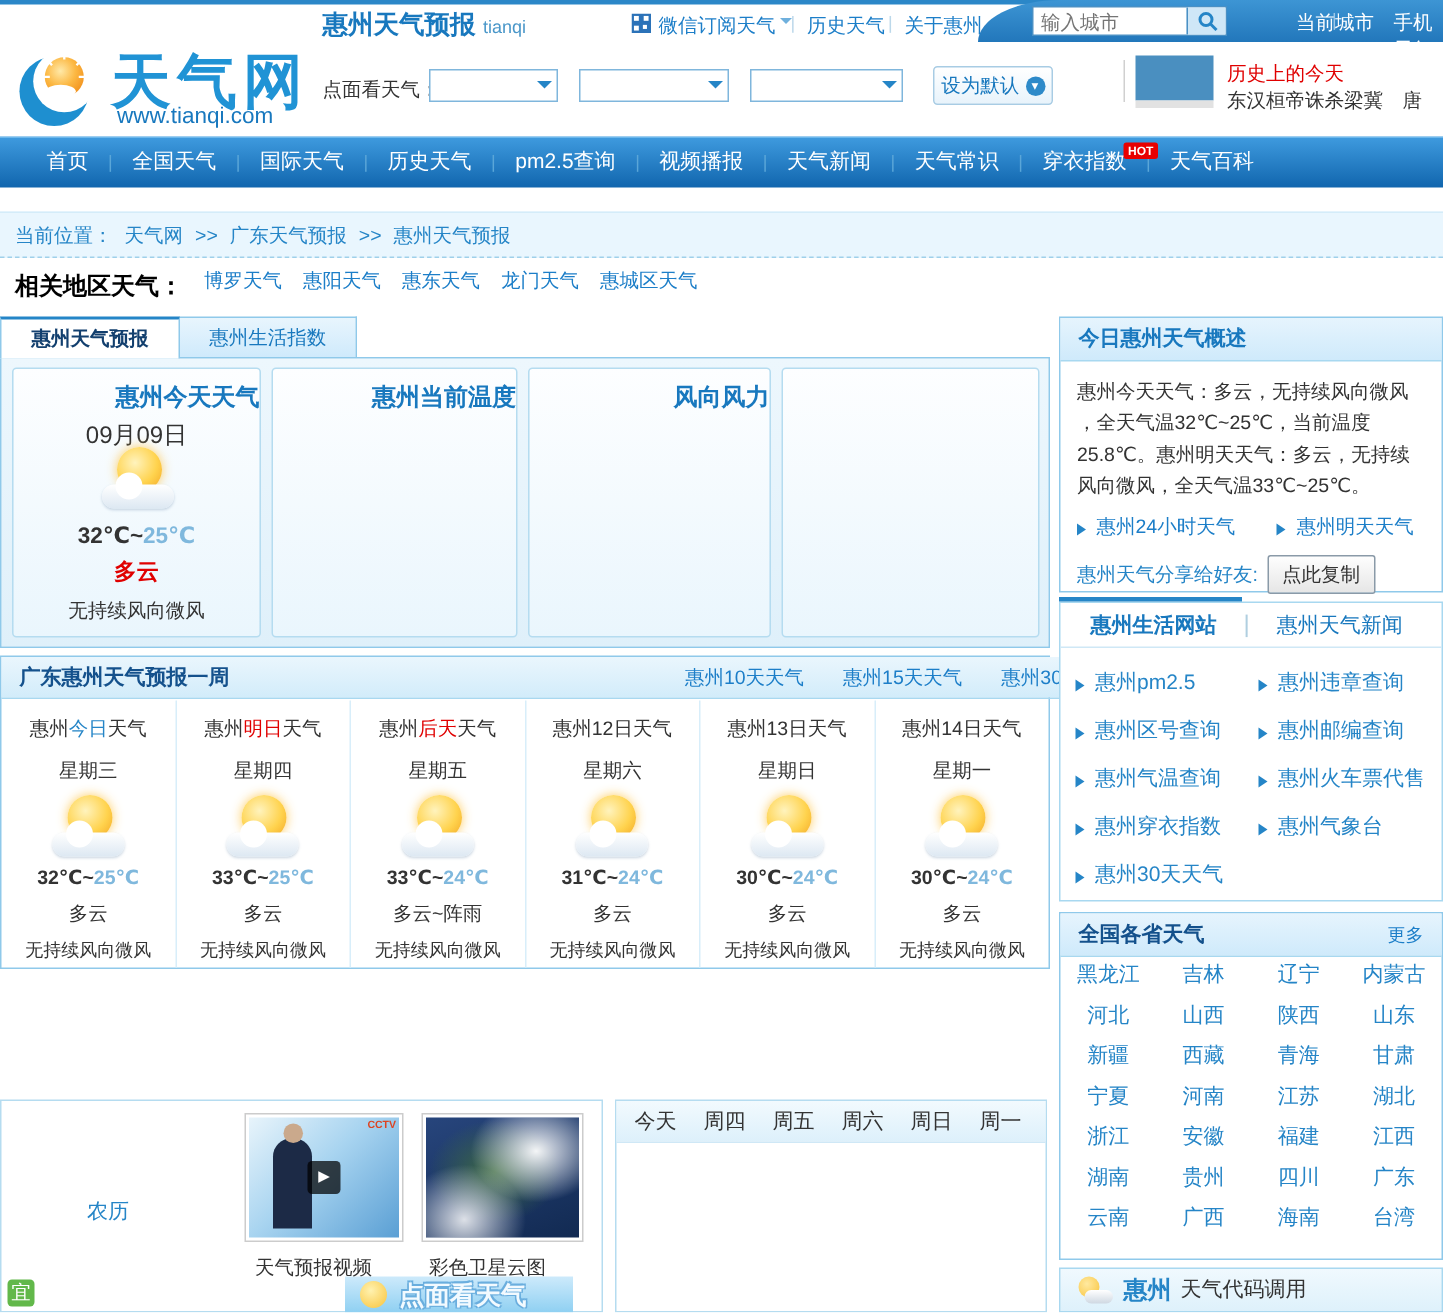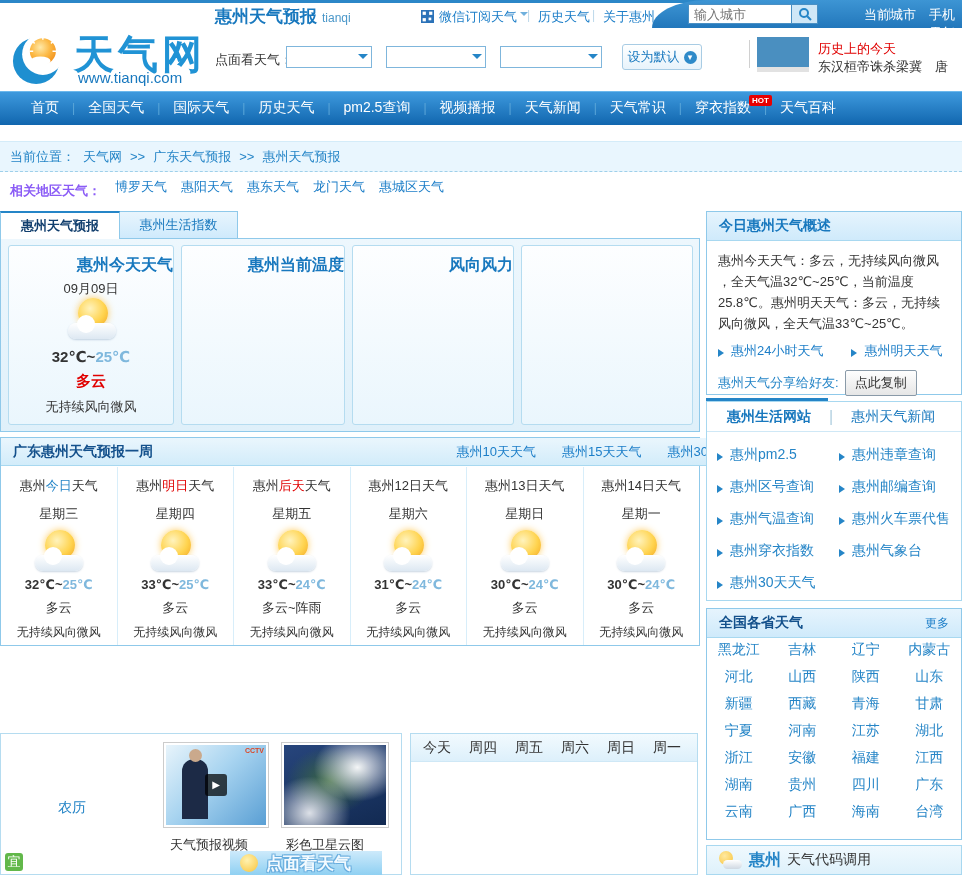--- a/index.html
+++ b/index.html
@@ -42,21 +42,21 @@
   
   .navbar { left:0; top:91px; width:962px; height:34px; background:linear-gradient(#3f9bdf,#1166ae); box-shadow:inset 0 1px 0 #6cb8ec; display:flex; align-items:center; padding-left:18px; }
   .nav-item { color:#fff; font-size:14px; padding:0 13px; cursor:pointer; position:relative; white-space:nowrap; }
   .nav-sep { color:#5aa6d8; font-size:12px; }
   .hot-badge { position:absolute; top:-4px; right:-8px; background:#e80000; color:#fff; font-size:8px; font-weight:bold; padding:1px 3px; border-radius:2px; line-height:9px; }
 
   
   .crumbbar { left:0; top:141px; width:962px; height:31px; background:#e9f6fe; border-top:1px solid #d4ecf9; border-bottom:1px dashed #9fd0ea; display:flex; align-items:center; padding-left:10px; gap:8px; }
   .crumbbar span { font-size:13px; color:#2585c7; }
   .relatedbar { left:0; top:173px; width:962px; height:28px; display:flex; align-items:center; padding-left:10px; gap:14px; }
-  .related-label { font-size:13px; font-weight:bold; color:#8b5cf6;margin-top:8px; }
+  .related-label { font-size:16px; font-weight:bold; color:#000000;margin-top:8px; }
 
   
   .tab-active { left:0; top:211px; width:120px; height:28px; background:#fff; border:1px solid #8fc9ea; border-top:2px solid #2585c7; border-bottom:none; z-index:3; text-align:center; line-height:25px; font-size:13px; font-weight:bold; color:#123f6e; cursor:pointer; }
   .tab-inactive { left:120px; top:211px; width:118px; height:27px; background:linear-gradient(#e8f5fd,#cfeafc); border:1px solid #8fc9ea; border-left:none; border-bottom:none; text-align:center; line-height:26px; font-size:13px; color:#1878be; cursor:pointer; }
   .main-box { left:0; top:238px; width:700px; height:194px; border:1px solid #8fc9ea; background:linear-gradient(#edf7fd,#dff0fa); z-index:1; }
   .wcard { top:245px; height:180px; border:1px solid #b5dcf0; border-radius:3px; background:linear-gradient(#fdfeff,#eaf6fd); z-index:2; }
   .wcard-title { width:100%; text-align:right; font-size:16px; font-weight:bold; color:#1878be; top:9px; left:0; }
   .ctext { width:100%; text-align:center; left:0; }
 
   
@@ -267,21 +267,21 @@
     <span class="lnk">龙门天气</span>
     <span class="lnk">惠城区天气</span>
   </div>
 
   <div class="abs tab-active">惠州天气预报</div>
   <div class="abs tab-inactive">惠州生活指数</div>
   <div class="abs main-box"></div>
 
   <div class="abs wcard" style="left:8px;width:166px;">
     <div class="abs wcard-title">惠州今天天气</div>
-    <div class="abs ctext" style="top:34px;font-size:13px;">09月09日</div>
+    <div class="abs ctext" style="top:34px;font-size:16px;">09月09日</div>
     <div class="abs wicon" style="left:55px;top:52px;">
         <span class="sun"></span>
         <span class="cloud"></span>
       </div>
     <div class="abs ctext" style="top:102px;font-size:15px;font-weight:bold;">
       <span>32℃</span><span>~</span><span style="color:#7fb8dd;">25℃</span>
     </div>
     <div class="abs ctext hl-red" style="top:126px;font-size:15px;font-weight:bold;">多云</div>
     <div class="abs ctext" style="top:152px;font-size:13px;">无持续风向微风</div>
   </div>

